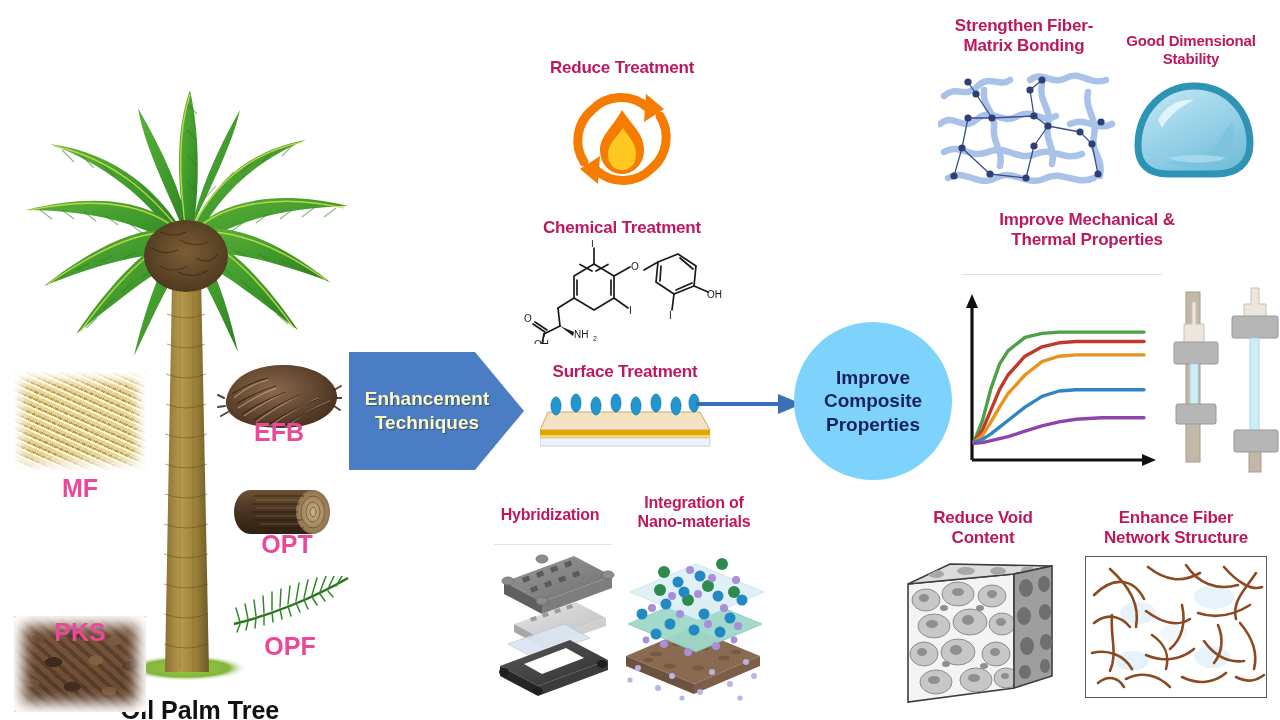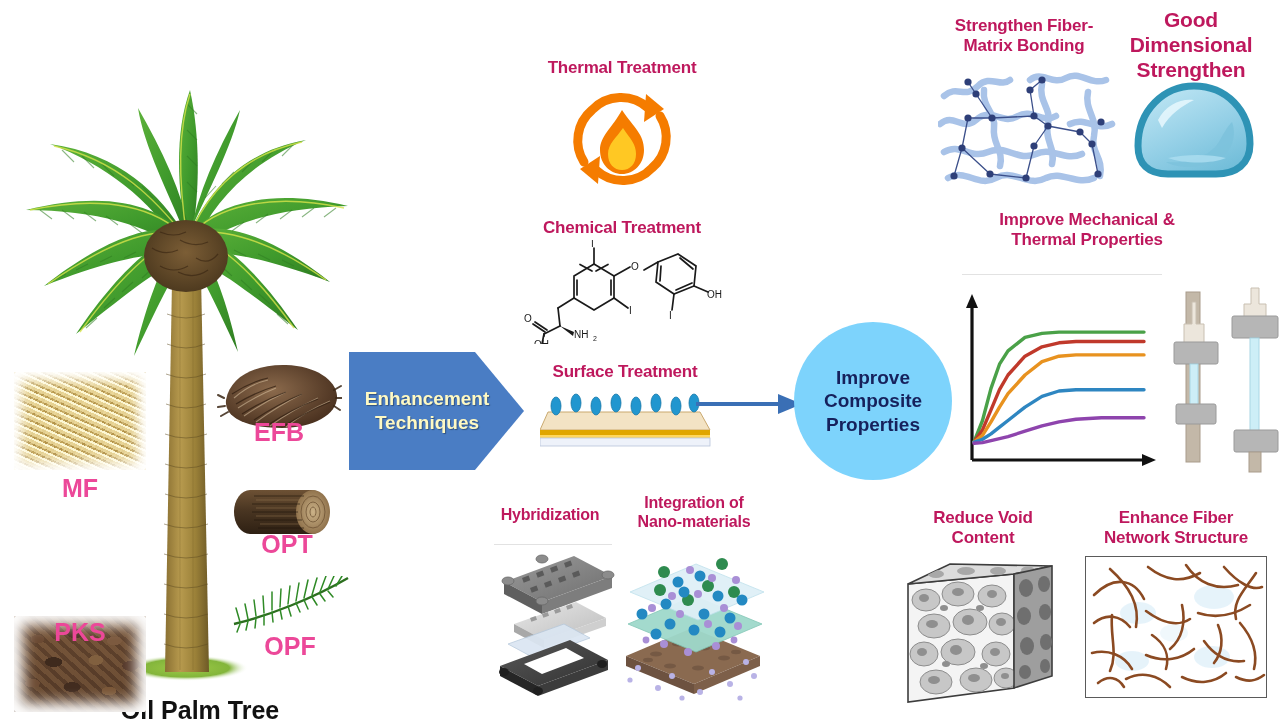--- a/index.html
+++ b/index.html
@@ -241,21 +241,21 @@
   </svg>
   <div class="abs feedlabel" style="left:228px;top:632px;width:124px;">OPF</div>
 
   <div class="chevron" style="left:349px;top:352px;width:175px;height:118px;">
     <div class="chevron-label">
       <div>Enhancement</div>
       <div>Techniques</div>
     </div>
   </div>
 
-  <div class="abs cap" style="left:512px;top:58px;width:220px;font-size:17px;">Thermal Treatment</div>
+  <div class="abs cap" style="left:512px;top:58px;width:220px;font-size:17px;">Reduce Treatment</div>
   <svg class="abs" style="left:560px;top:84px;width:124px;height:110px;" viewBox="0 0 124 110">
     <g fill="none" stroke="#F57C00" stroke-width="9" stroke-linecap="round">
       <path d="M24 78 A40 40 0 0 1 32 26 A40 40 0 0 1 88 24"></path>
       <path d="M100 32 A40 40 0 0 1 92 84 A40 40 0 0 1 36 86"></path>
     </g>
     <polygon points="86,10 104,25 84,38" fill="#F57C00"></polygon>
     <polygon points="38,100 20,85 40,72" fill="#F57C00"></polygon>
     <path d="M62 26 C74 44 84 50 84 66 C84 80 74 90 62 90 C50 90 40 80 40 66 C40 52 52 44 62 26 Z" fill="#F57C00"></path>
     <path d="M63 44 C71 56 76 60 76 70 C76 80 70 86 62 86 C54 86 48 80 48 70 C48 60 56 54 63 44 Z" fill="#FFC823"></path>
   </svg>
@@ -517,23 +517,23 @@
       <circle cx="96" cy="80" r="3.6"></circle>
         <circle cx="16" cy="110" r="3.6"></circle>
       <circle cx="154" cy="78" r="3.6"></circle>
         <circle cx="160" cy="108" r="3.6"></circle>
       <circle cx="92" cy="24" r="3.6"></circle>
         <circle cx="104" cy="14" r="3.6"></circle>
       <circle cx="163" cy="56" r="3.6"></circle>
     </g>
   </svg>
 
-  <div class="abs cap" style="left:1108px;top:8px;width:166px;font-size:21px;">
+  <div class="abs cap" style="left:1108px;top:32px;width:166px;font-size:15px;">
     <div>Good Dimensional</div>
-    <div>Strengthen</div>
+    <div>Stability</div>
   </div>
   <svg class="abs" style="left:1128px;top:76px;width:130px;height:106px;" viewBox="0 0 130 106">
     <defs>
       <linearGradient id="dropG" x1="0.2" y1="0" x2="0.8" y2="1">
         <stop offset="0%" stop-color="#bfe6f4"></stop>
         <stop offset="55%" stop-color="#93cfe6"></stop>
         <stop offset="100%" stop-color="#6fbcd8"></stop>
       </linearGradient>
     </defs>
     <path d="M10 70 C10 34 36 10 66 10 C98 10 122 34 122 68 C122 88 108 98 88 98

